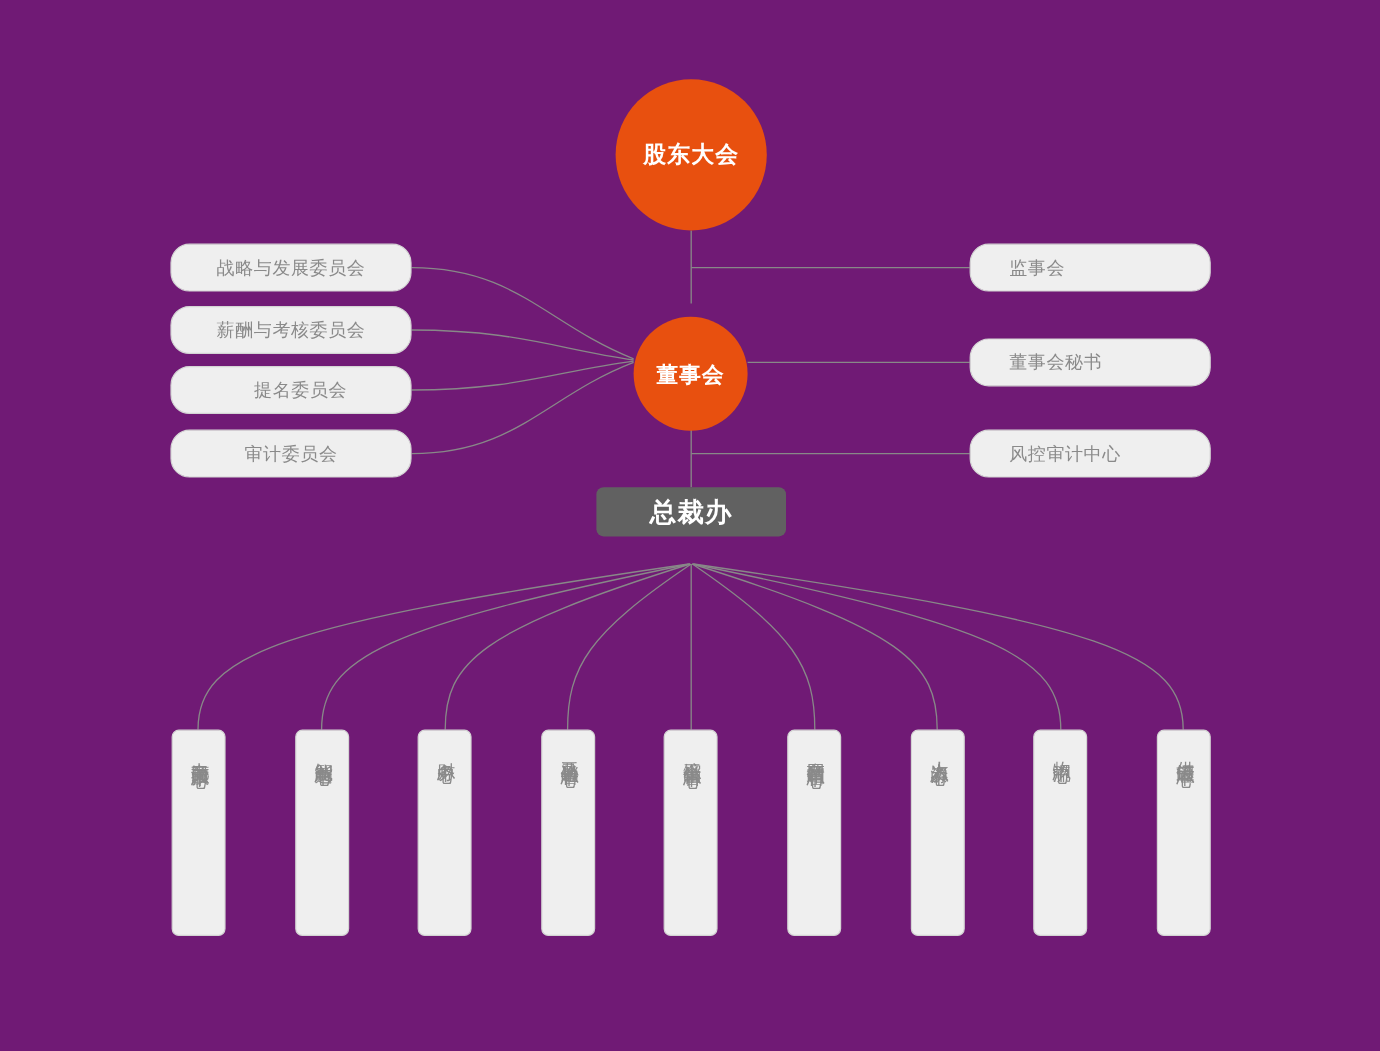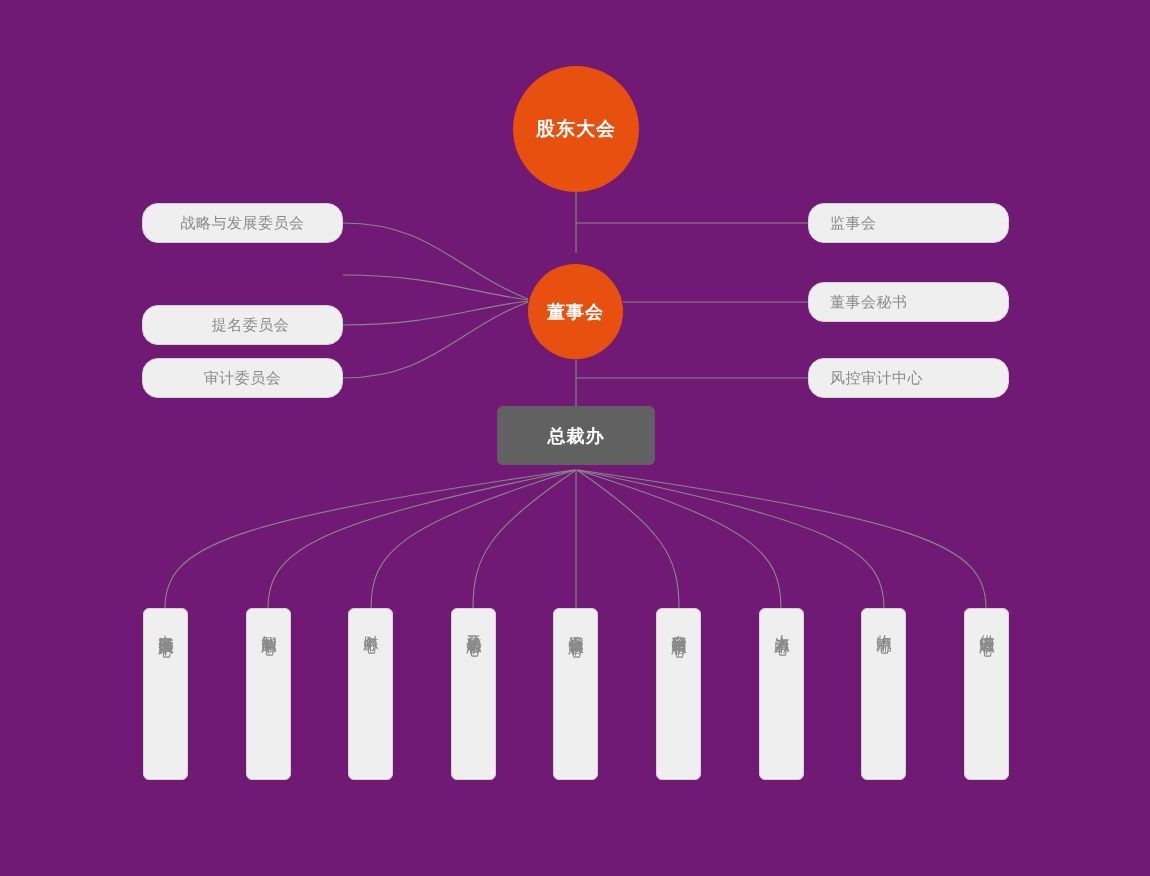--- a/index.html
+++ b/index.html
@@ -39,29 +39,29 @@
   }
   .circle-node.top   { left: 513px; top: 66px;  width: 126px; height: 126px; font-size: 19px; }
   .circle-node.board { left: 528px; top: 264px; width: 95px;  height: 95px;  font-size: 18px; }
 
   
   .dark-node {
     position: absolute;
     left: 497px;
     top: 406px;
     width: 158px;
-    height: 59px;
+    height: 41px;
     background: #616161;
     border-radius: 6px;
     display: flex;
     align-items: center;
     justify-content: center;
     color: #ffffff;
     font-weight: bold;
-    font-size: 18px;
+    font-size: 22px;
     letter-spacing: 1px;
     box-sizing: border-box;
   }
 
   
   .box {
     position: absolute;
     background: #efefef;
     border: 1px solid #d4d4d4;
     border-radius: 16px;
@@ -76,21 +76,21 @@
     left: 142px;
     width: 201px;
     height: 40px;
     justify-content: center;
   }
   .box.right-box {
     left: 808px;
     width: 201px;
     height: 40px;
     justify-content: flex-start;
-    padding-left: 21px;
+    padding-left: 32px;
   }
 
   .lb0 { top: 203px; }
   .lb1 { top: 255px; }
   .lb2 { top: 305px; padding-left: 16px; }
   .lb3 { top: 358px; }
 
   .rb0 { top: 203px; }
   .rb1 { top: 282px; align-items: center; }
   .rb2 { top: 358px; }
@@ -161,20 +161,23 @@
     <span>董事会</span>
   </div>
 
   <div class="dark-node">
     <span>总裁办</span>
   </div>
 
   <div class="box left-box lb0">
     <span>战略与发展委员会</span>
   </div>
+  <div class="box left-box lb1">
+    <span>薪酬与考核委员会</span>
+  </div>
   <div class="box left-box lb2">
     <span>提名委员会</span>
   </div>
   <div class="box left-box lb3">
     <span>审计委员会</span>
   </div>
 
   <div class="box right-box rb0">
     <span>监事会</span>
   </div>

